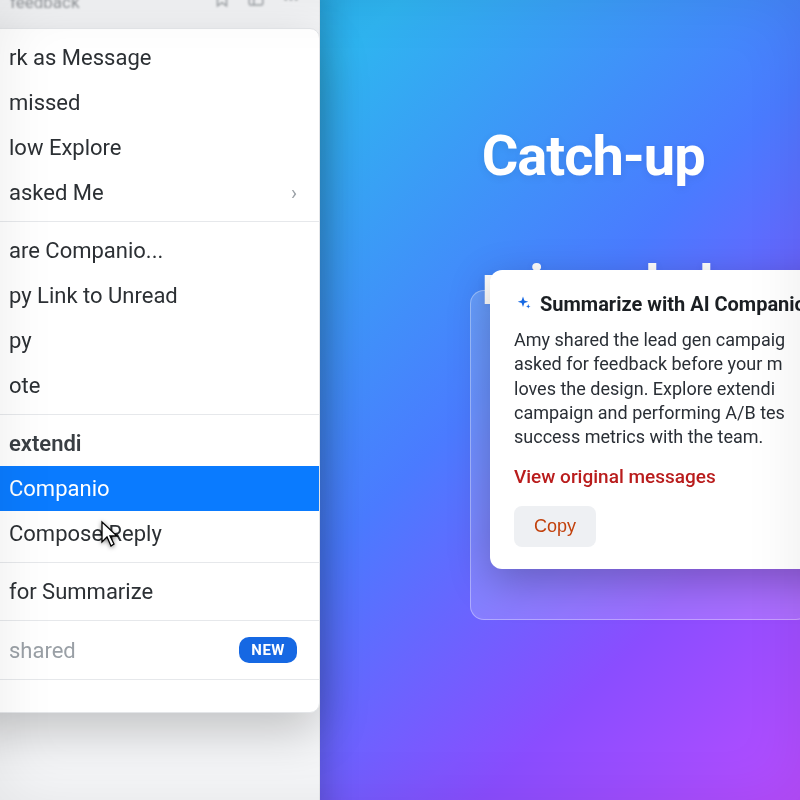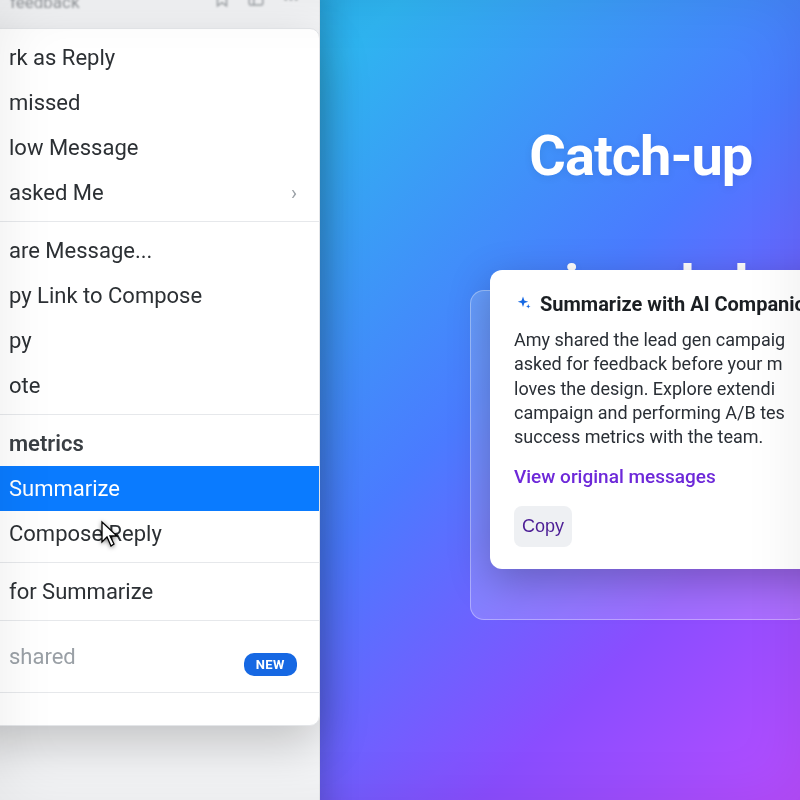--- a/index.html
+++ b/index.html
@@ -28,21 +28,20 @@
     left: 430px;
     top: 60px;
     right: 0;
     color: #ffffff;
     font-weight: 700;
     letter-spacing: -1px;
     line-height: 1.15;
     font-size: 56px;
     white-space: pre;
     text-shadow: 0 2px 8px rgba(0,0,0,0.08);
-    text-align: center;
   }
   
   .summary-card {
     position: absolute;
     left: 490px;
     top: 270px;
     width: 360px;
     background: #ffffff;
     border-radius: 12px;
     box-shadow: 0 12px 40px rgba(0,0,0,0.25);
@@ -65,33 +64,33 @@
     color: #1b1f23;
     white-space: nowrap;
   }
   .summary-body {
     color: #2a2f36;
     font-size: 18px;
     line-height: 1.35;
     margin-bottom: 16px;
   }
   .summary-link {
-    color: #6d28d9;
+    color: #b91c1c;
     font-size: 19px;
     font-weight: 500;
     margin-bottom: 18px;
     display: inline-block;
     cursor: pointer;
   }
   .copy-btn {
     display: inline-block;
     background: #eef0f3;
-    color: #4c1d95;
+    color: #c2410c;
     border-radius: 8px;
-    padding: 10px 8px;
+    padding: 10px 20px;
     font-size: 18px;
     font-weight: 500;
     border: none;
     cursor: pointer;
   }
   
   .panel {
     position: absolute;
     left: -40px;
     top: -20px;
@@ -141,27 +140,26 @@
     justify-content: space-between;
   }
   .menu-item .chev {
     color: #9aa0a6;
     font-size: 20px;
     margin-right: 4px;
   }
   .menu-item .badge {
     background: #1668e3;
     color: #fff;
-    font-size: 13px;
+    font-size: 15px;
     font-weight: 700;
     letter-spacing: 0.5px;
     border-radius: 10px;
     padding: 4px 12px;
     margin-right: 4px;
-    margin-top: 16px;
   }
   .menu-item.section {
     font-weight: 600;
     color: #3a3f44;
     cursor: default;
   }
   .menu-item.highlight {
     background: #0a7bff;
     color: #ffffff;
   }
@@ -244,55 +242,55 @@
               <circle cx="5" cy="12" r="2"></circle>
               <circle cx="12" cy="12" r="2"></circle>
               <circle cx="19" cy="12" r="2"></circle>
             </svg>
         </span>
       </span>
     </div>
 
     <div class="menu">
       <div class="menu-item">
-          <span>rk as Reply</span>
+          <span>rk as Message</span>
         </div>
       <div class="menu-item">
           <span>missed</span>
         </div>
       <div class="menu-item">
-          <span>low Message</span>
+          <span>low Explore</span>
         </div>
       <div class="menu-item">
         <span>asked Me</span>
         <span class="chev">›</span>
       </div>
 
       <div class="menu-sep"></div>
 
       <div class="menu-item">
-          <span>are Message...</span>
-        </div>
-      <div class="menu-item">
-          <span>py Link to Compose</span>
+          <span>are Companio...</span>
+        </div>
+      <div class="menu-item">
+          <span>py Link to Unread</span>
         </div>
       <div class="menu-item">
           <span>py</span>
         </div>
       <div class="menu-item">
           <span>ote</span>
         </div>
 
       <div class="menu-sep"></div>
 
       <div class="menu-item section">
-          <span>metrics</span>
+          <span>extendi</span>
         </div>
       <div class="menu-item highlight">
-          <span>Summarize</span>
+          <span>Companio</span>
         </div>
       <div class="menu-item">
           <span>Compose Reply</span>
         </div>
 
       <div class="menu-sep"></div>
 
       <div class="menu-item">
           <span>for Summarize</span>
         </div>

